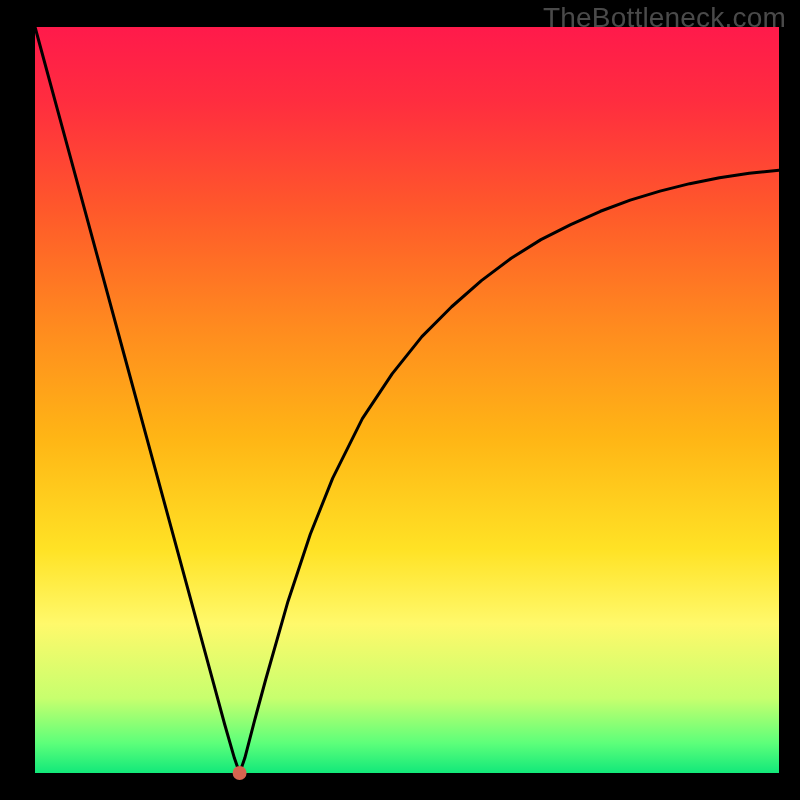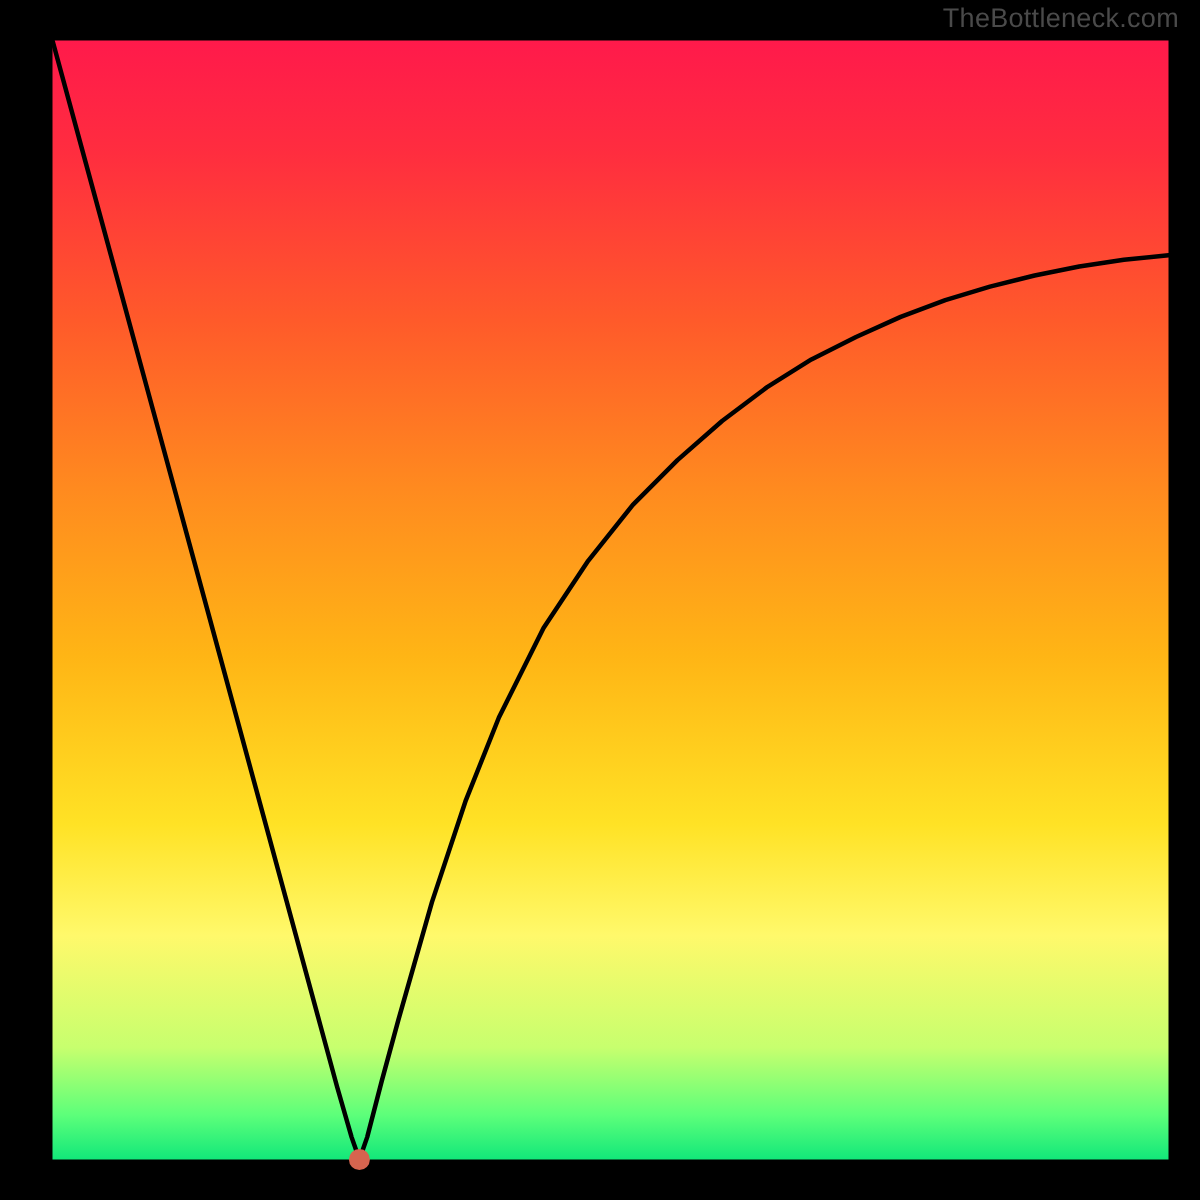--- a/index.html
+++ b/index.html
@@ -12,21 +12,21 @@
   }
   .chart-wrap {
     position: relative;
     width: 800px;
     height: 800px;
   }
   .attribution {
     position: absolute;
     top: 2px;
     right: 14px;
-    font-size: 18px;
+    font-size: 28px;
     font-weight: 500;
     color: #4a4a4a;
     letter-spacing: 0.2px;
   }
   svg.chart {
     display: block;
     width: 800px;
     height: 800px;
   }
 </style>

